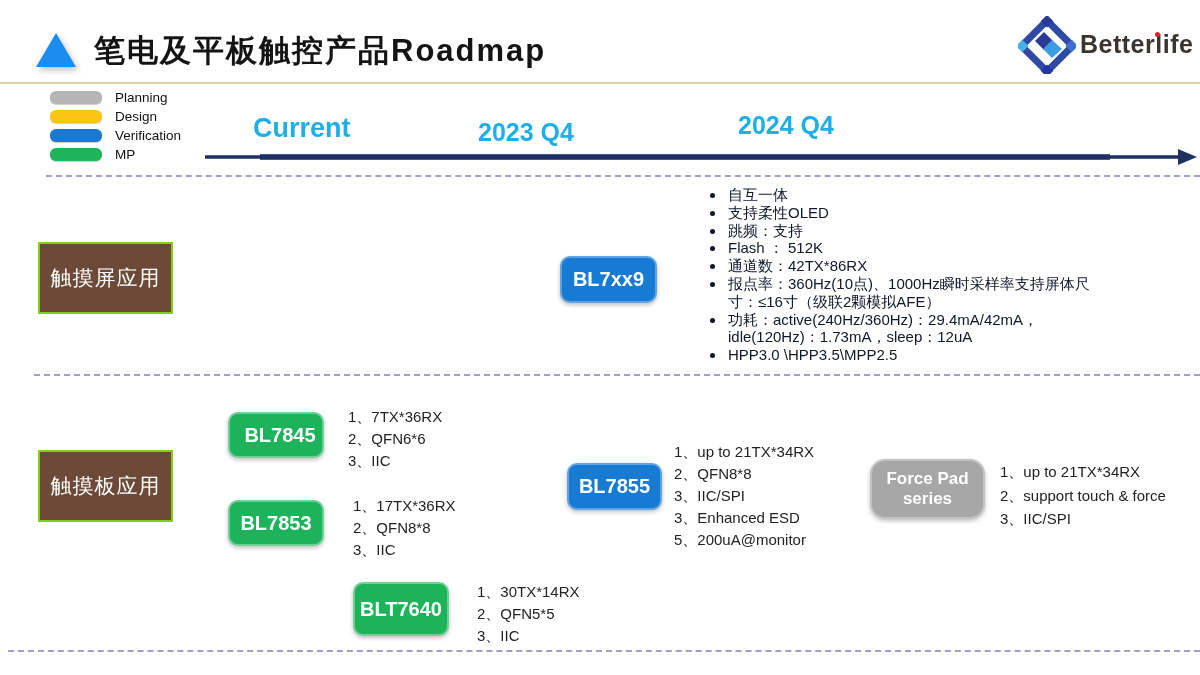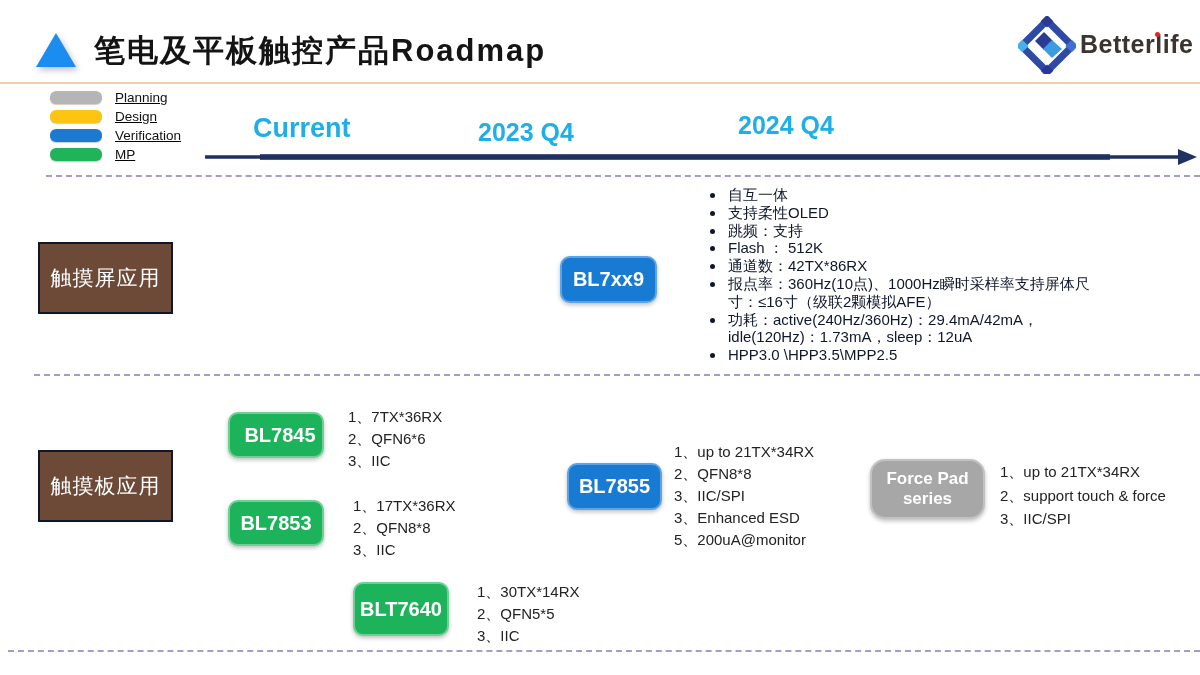--- a/index.html
+++ b/index.html
@@ -14,21 +14,21 @@
          letter-spacing:2px;white-space:nowrap;}
   .header-rule{position:absolute;left:0;top:82px;width:1200px;height:0;border-top:2px solid #eecdaa;}
 
   .brand{position:absolute;left:1018px;top:16px;width:180px;height:58px;}
   .brand svg{position:absolute;left:0;top:0;}
   .brand-text{position:absolute;left:62px;top:14px;font-size:25px;font-weight:700;color:#3c342e;letter-spacing:0.5px;}
   .brand-dot{position:absolute;left:137px;top:16px;width:5px;height:5px;border-radius:50%;background:#e02427;}
 
   
   .legend{position:absolute;left:50px;top:88px;}
-  .legend-row{display:flex;align-items:center;height:18px;margin-bottom:1px;text-decoration:underline;}
+  .legend-row{display:flex;align-items:center;height:18px;margin-bottom:1px;}
   .sw{width:52px;height:13px;border-radius:6px;margin-right:13px;box-shadow:0 1px 1px rgba(0,0,0,0.2);}
   .sw-planning{background:#b5b5b5;}
   .sw-design{background:#fdc513;}
   .sw-verification{background:#1b79d2;}
   .sw-mp{background:#1fb45a;}
   .legend-label{font-size:13.5px;color:#111;font-weight:500;}
 
   
   .tl-label{position:absolute;color:#1fafe8;font-weight:700;white-space:nowrap;}
   .tl-current{left:253px;top:113px;font-size:27px;}
@@ -36,21 +36,21 @@
   .tl-2024{left:738px;top:111px;font-size:25px;font-weight:600;}
   .tl-arrow{position:absolute;left:0;top:142px;}
 
   
   .dash{position:absolute;height:0;border-top:2px dashed #a79bca;}
   .dash-1{left:46px;top:175px;width:1154px;}
   .dash-2{left:34px;top:374px;width:1166px;}
   .dash-3{left:8px;top:650px;width:1192px;}
 
   
-  .row-label{position:absolute;width:135px;height:72px;background:#6d4a38;border:2px solid #0f172a;
+  .row-label{position:absolute;width:135px;height:72px;background:#6d4a38;border:2px solid #84cc16;
              box-sizing:border-box;color:#fff;font-size:21px;letter-spacing:1px;
              display:flex;align-items:center;justify-content:center;white-space:nowrap;}
   .row-label-1{left:38px;top:242px;}
   .row-label-2{left:38px;top:450px;}
 
   
   .chip{position:absolute;border-radius:10px;color:#fff;font-size:20px;font-weight:700;
         display:flex;align-items:center;justify-content:center;text-align:center;
         box-shadow:0 2px 4px rgba(0,0,0,0.25);}
   .chip-blue{background:#177ad3;border:2px solid #5ea4e4;}

